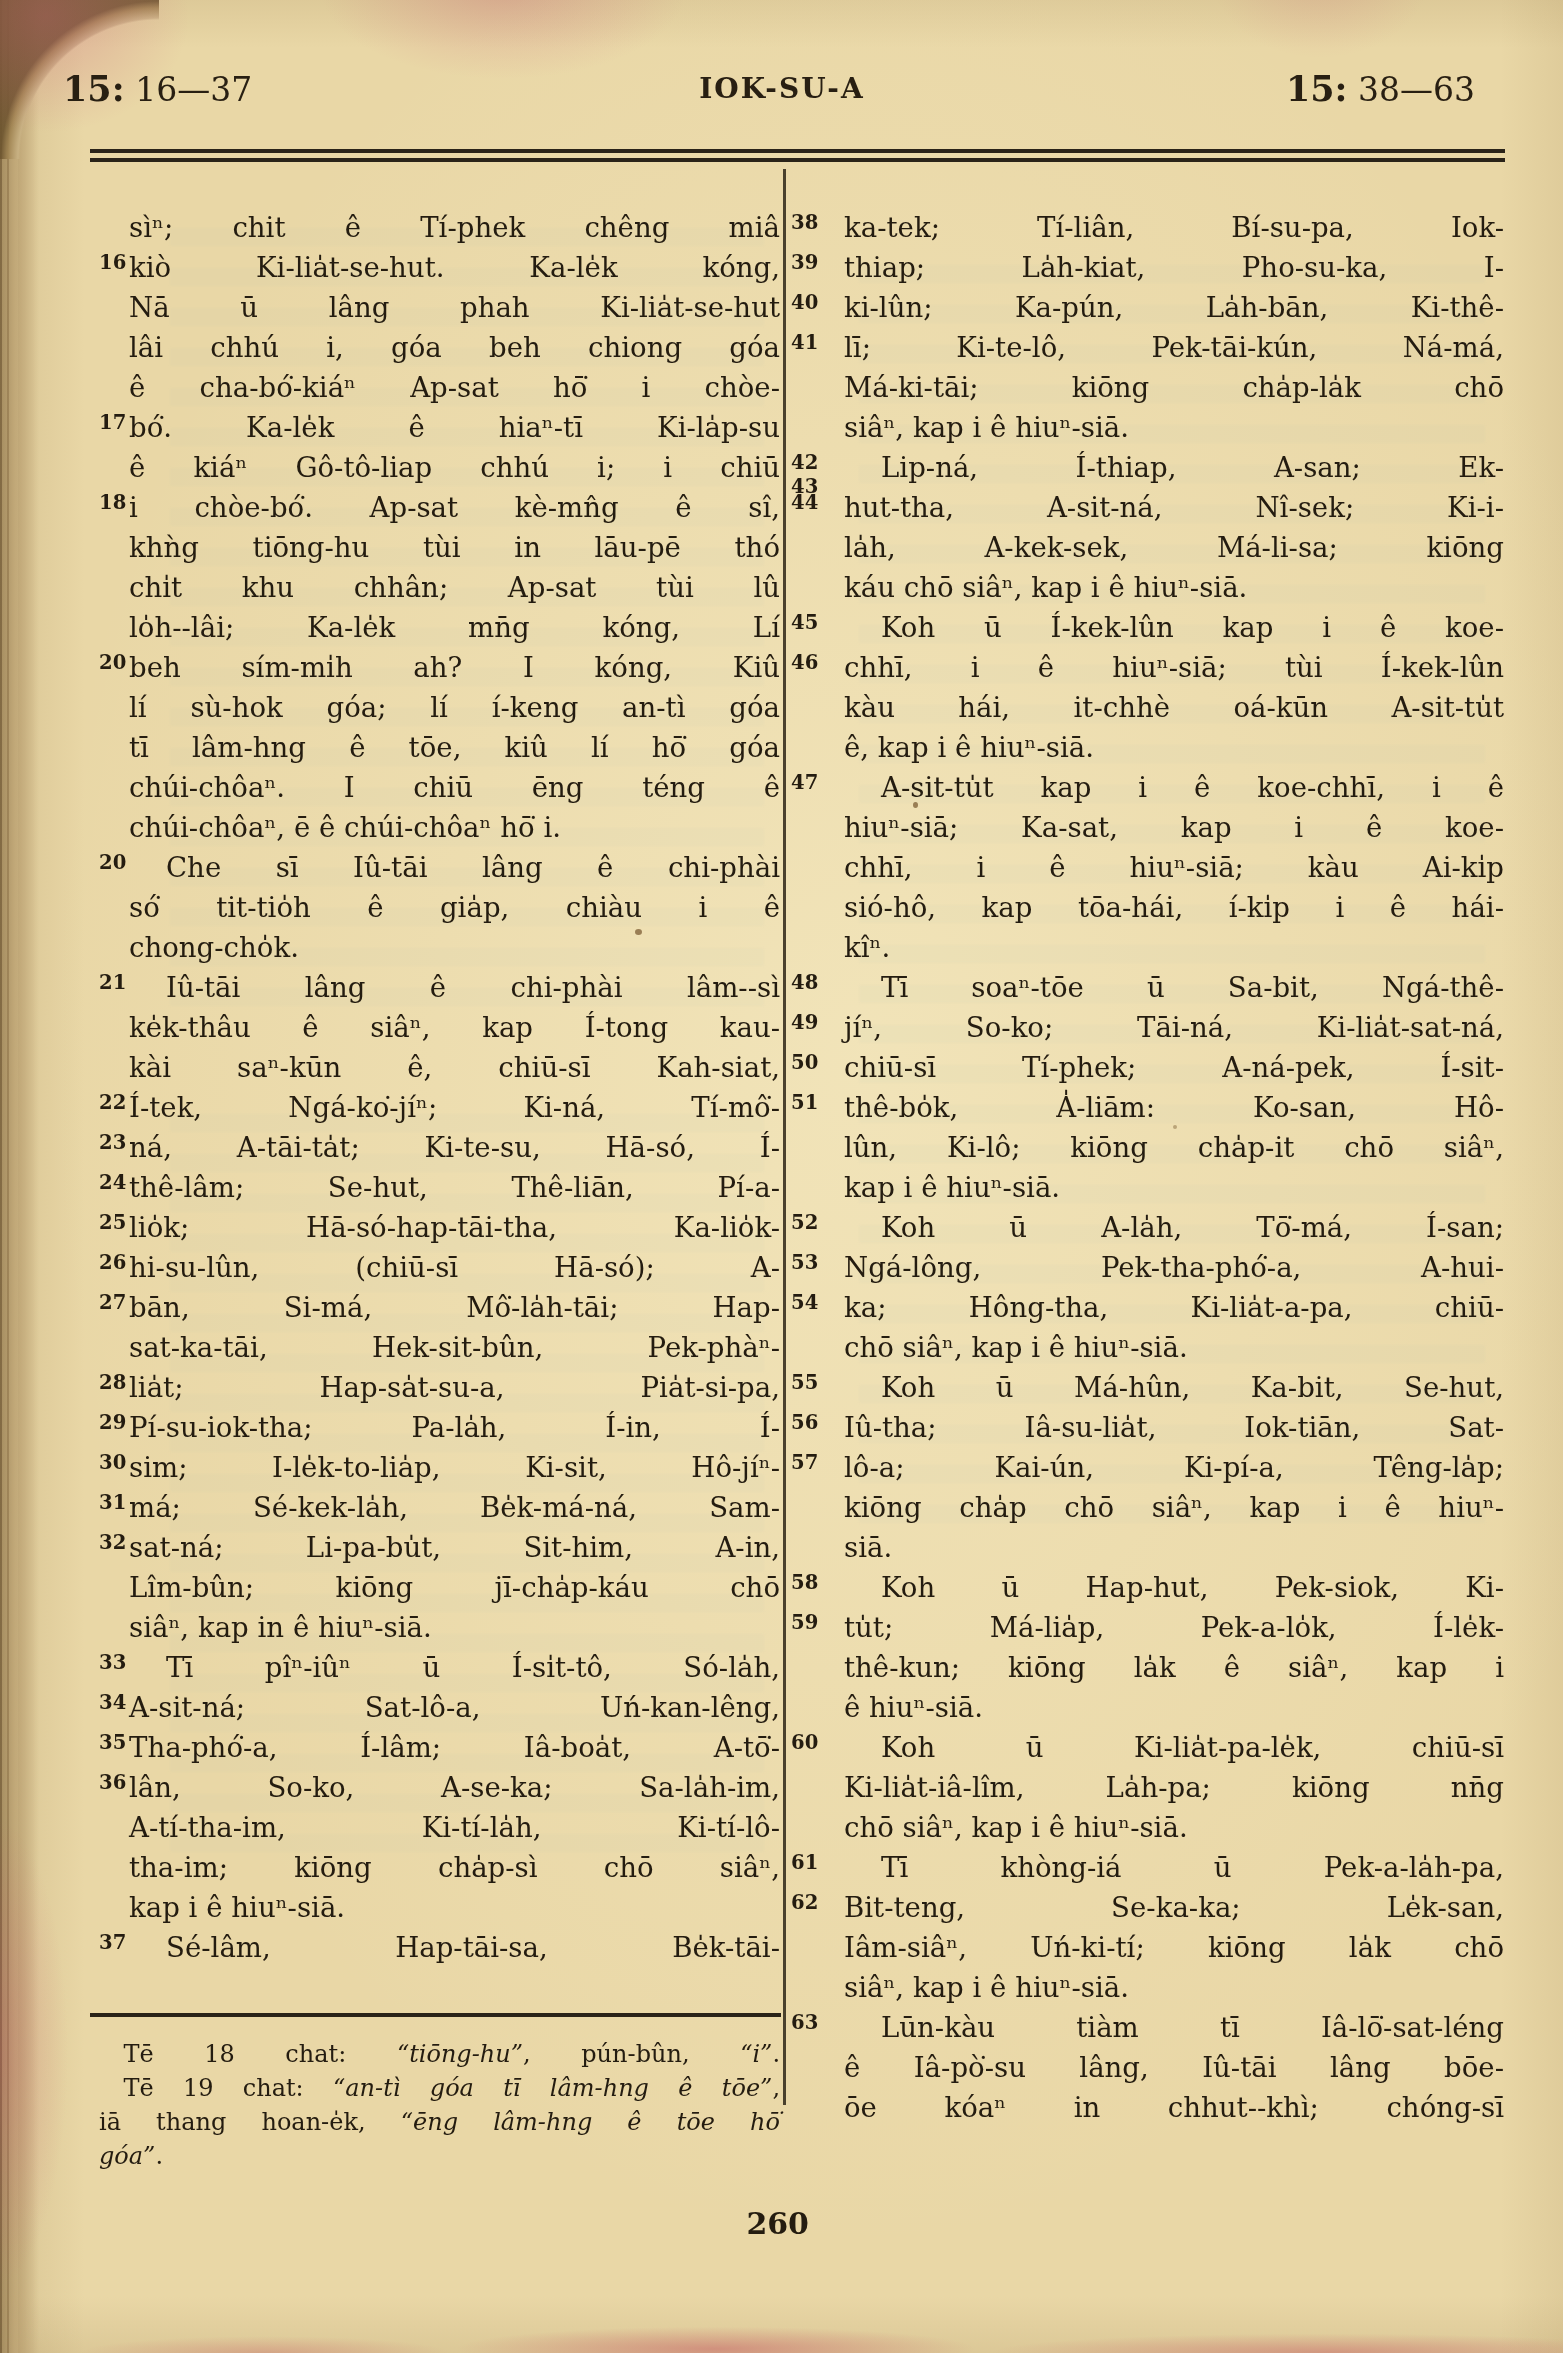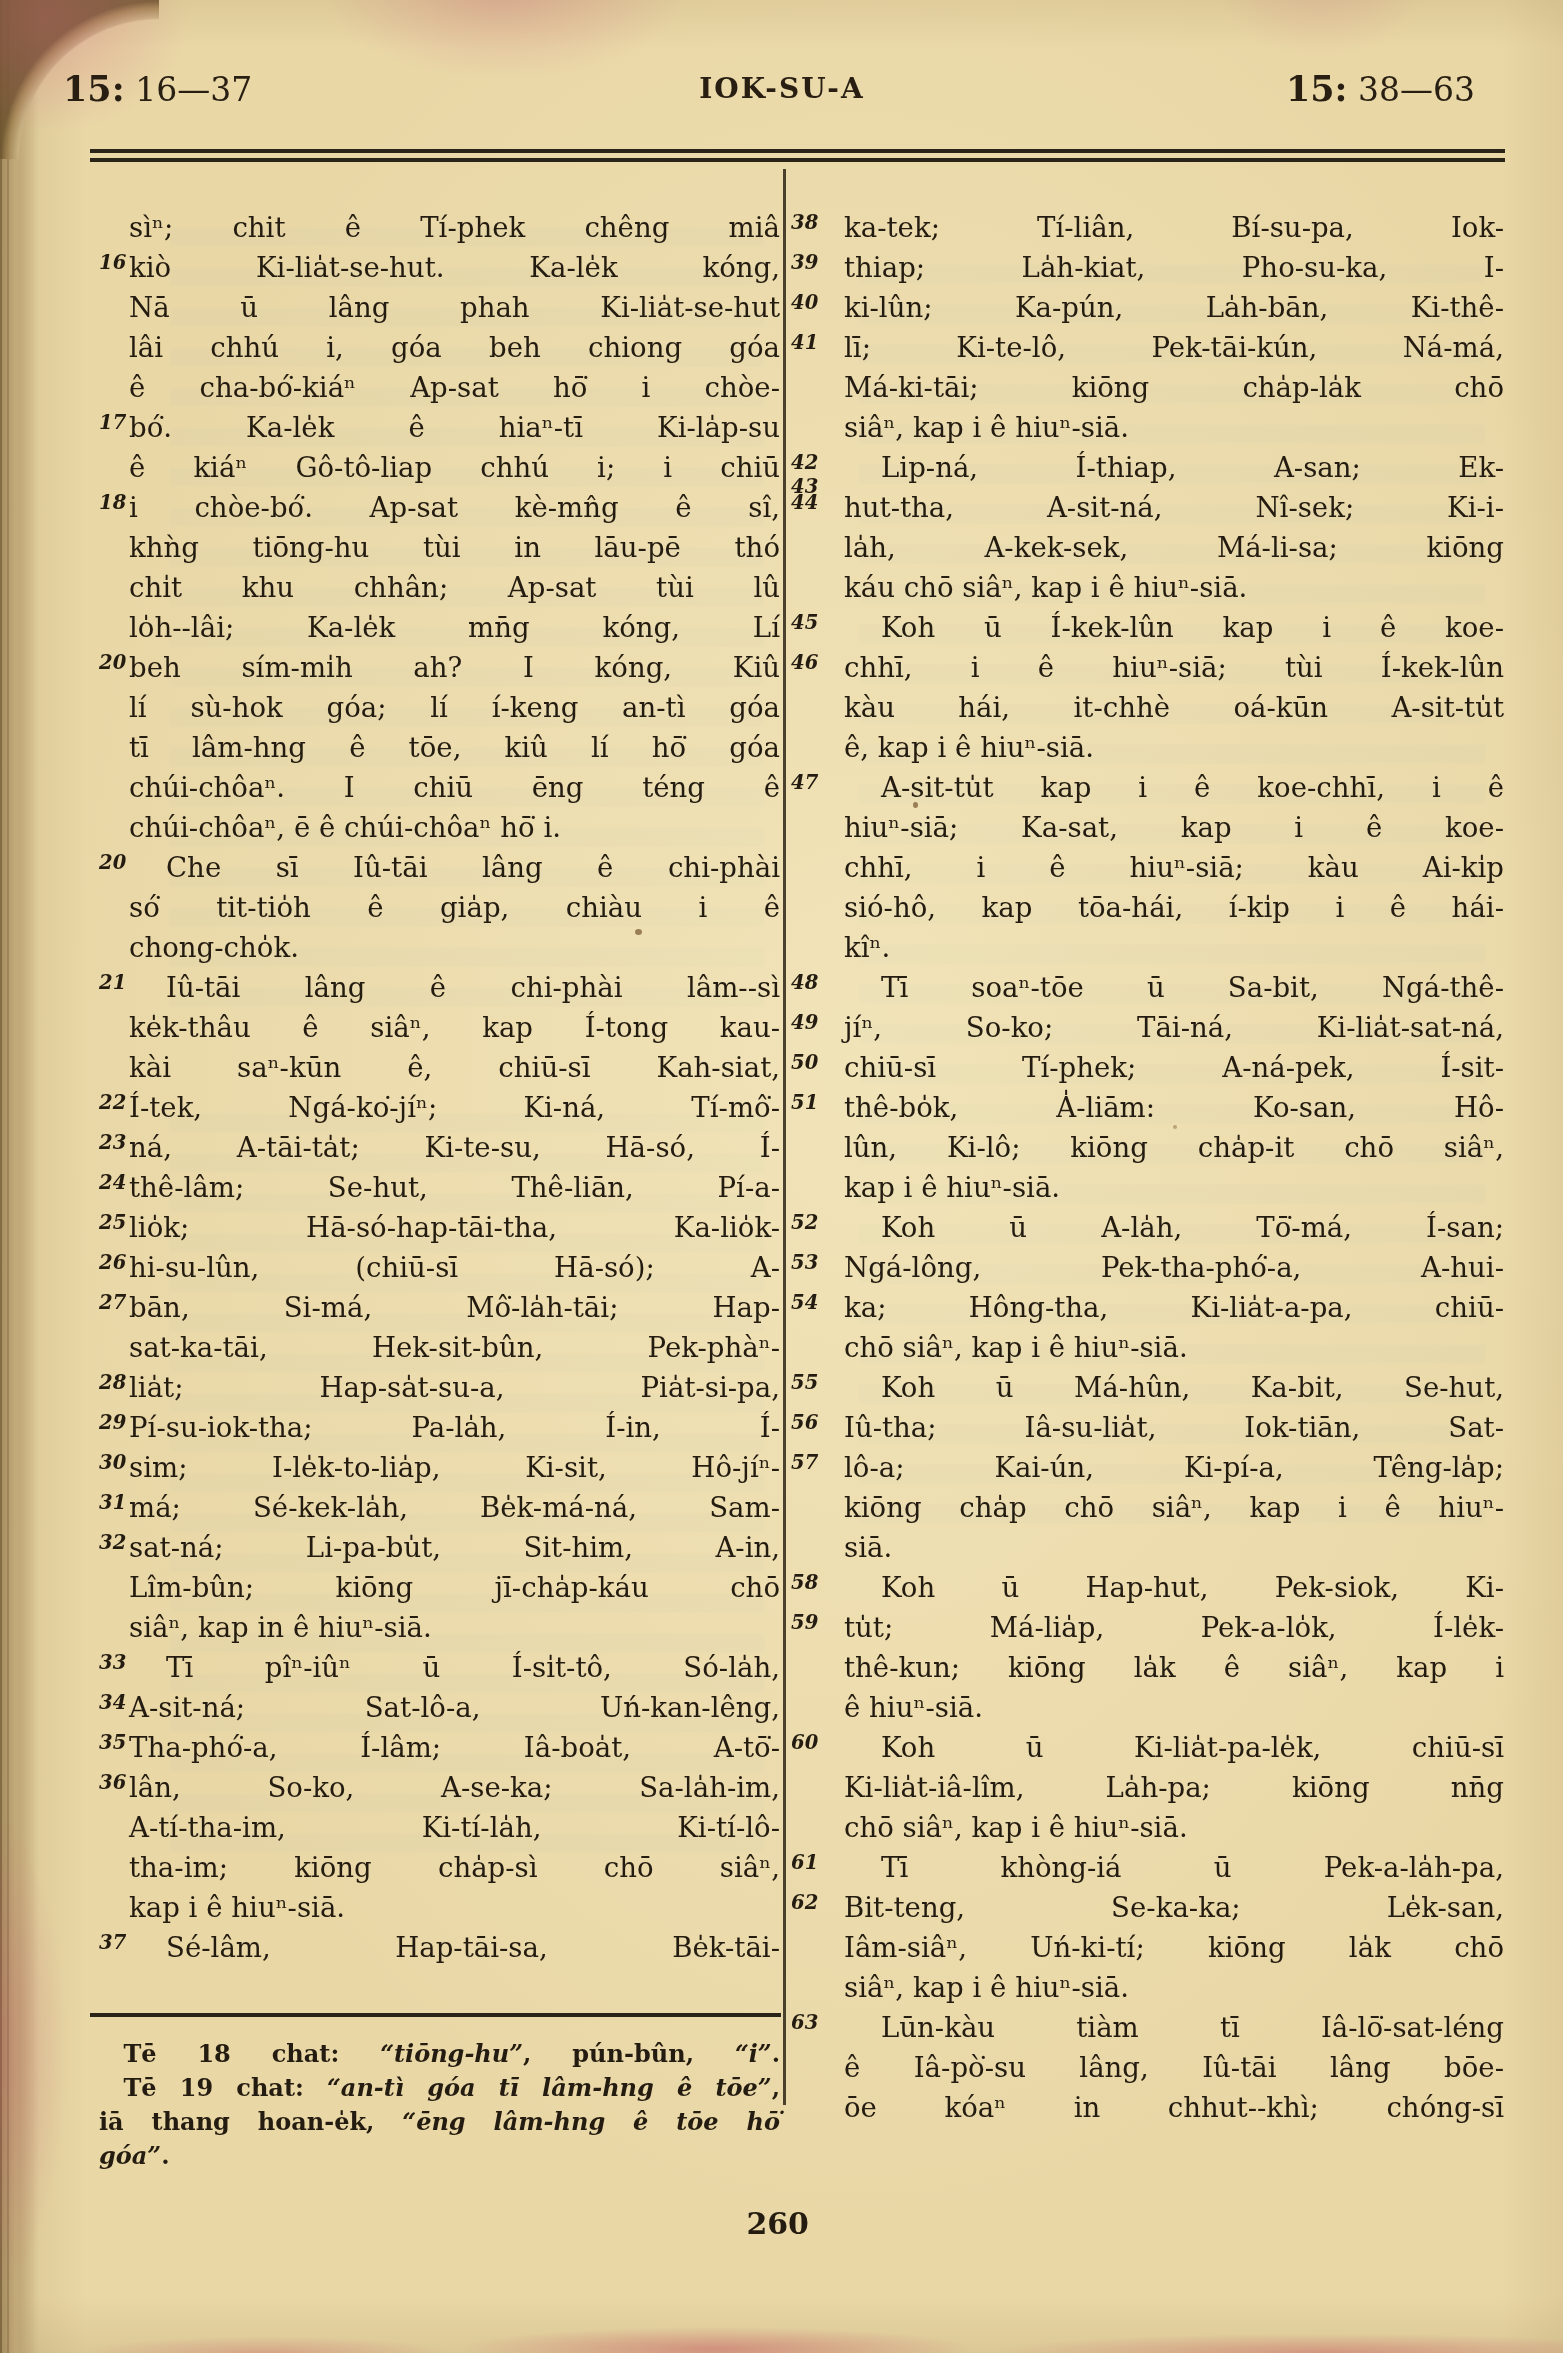--- a/index.html
+++ b/index.html
@@ -68,28 +68,28 @@
 
   
   .col-divider{position:absolute;left:783px;top:169px;width:2.7px;height:1936px;background:#38301f;opacity:.9;}
   .vcol{position:absolute;top:208px;}
   .col-left{left:99px;width:681px;}
   .col-right{left:791px;width:713px;}
   .vline{display:flex;height:40px;align-items:flex-start;}
   .vnum{flex:none;font-weight:700;font-size:19.6px;line-height:24.4px;padding-top:2.7px;color:#241c10;}
   .col-left .vnum{width:30px;}
   .col-right .vnum{width:53px;}
-  .vnum span{display:block;font-style:italic;}
+  .vnum span{display:block;}
   .lt{flex:1;font-size:27.6px;line-height:40px;text-align:justify;text-align-last:justify;color:#241c10;}
   .vline.end .lt{text-align-last:left;}
   .vline.indent .lt{text-indent:37px;}
 
   
   .footnote-rule{position:absolute;left:90px;top:2013px;width:691px;height:4.2px;background:#2a2318;}
-  .footnotes{position:absolute;left:99px;top:2037px;width:681px;font-weight:bold;}
+  .footnotes{position:absolute;left:99px;top:2037px;width:681px;}
   .fline{font-size:24px;line-height:34px;text-align:justify;text-align-last:justify;}
   .fline.noj{text-align-last:left;}
   .fline.find{text-indent:24.4px;}
   .it{font-style:italic;}
 
   .page-number{position:absolute;left:703px;top:2206px;width:106px;text-align:right;
     font-size:30px;font-weight:700;color:#241c10;}
 </style>
 </head>
 <body>

